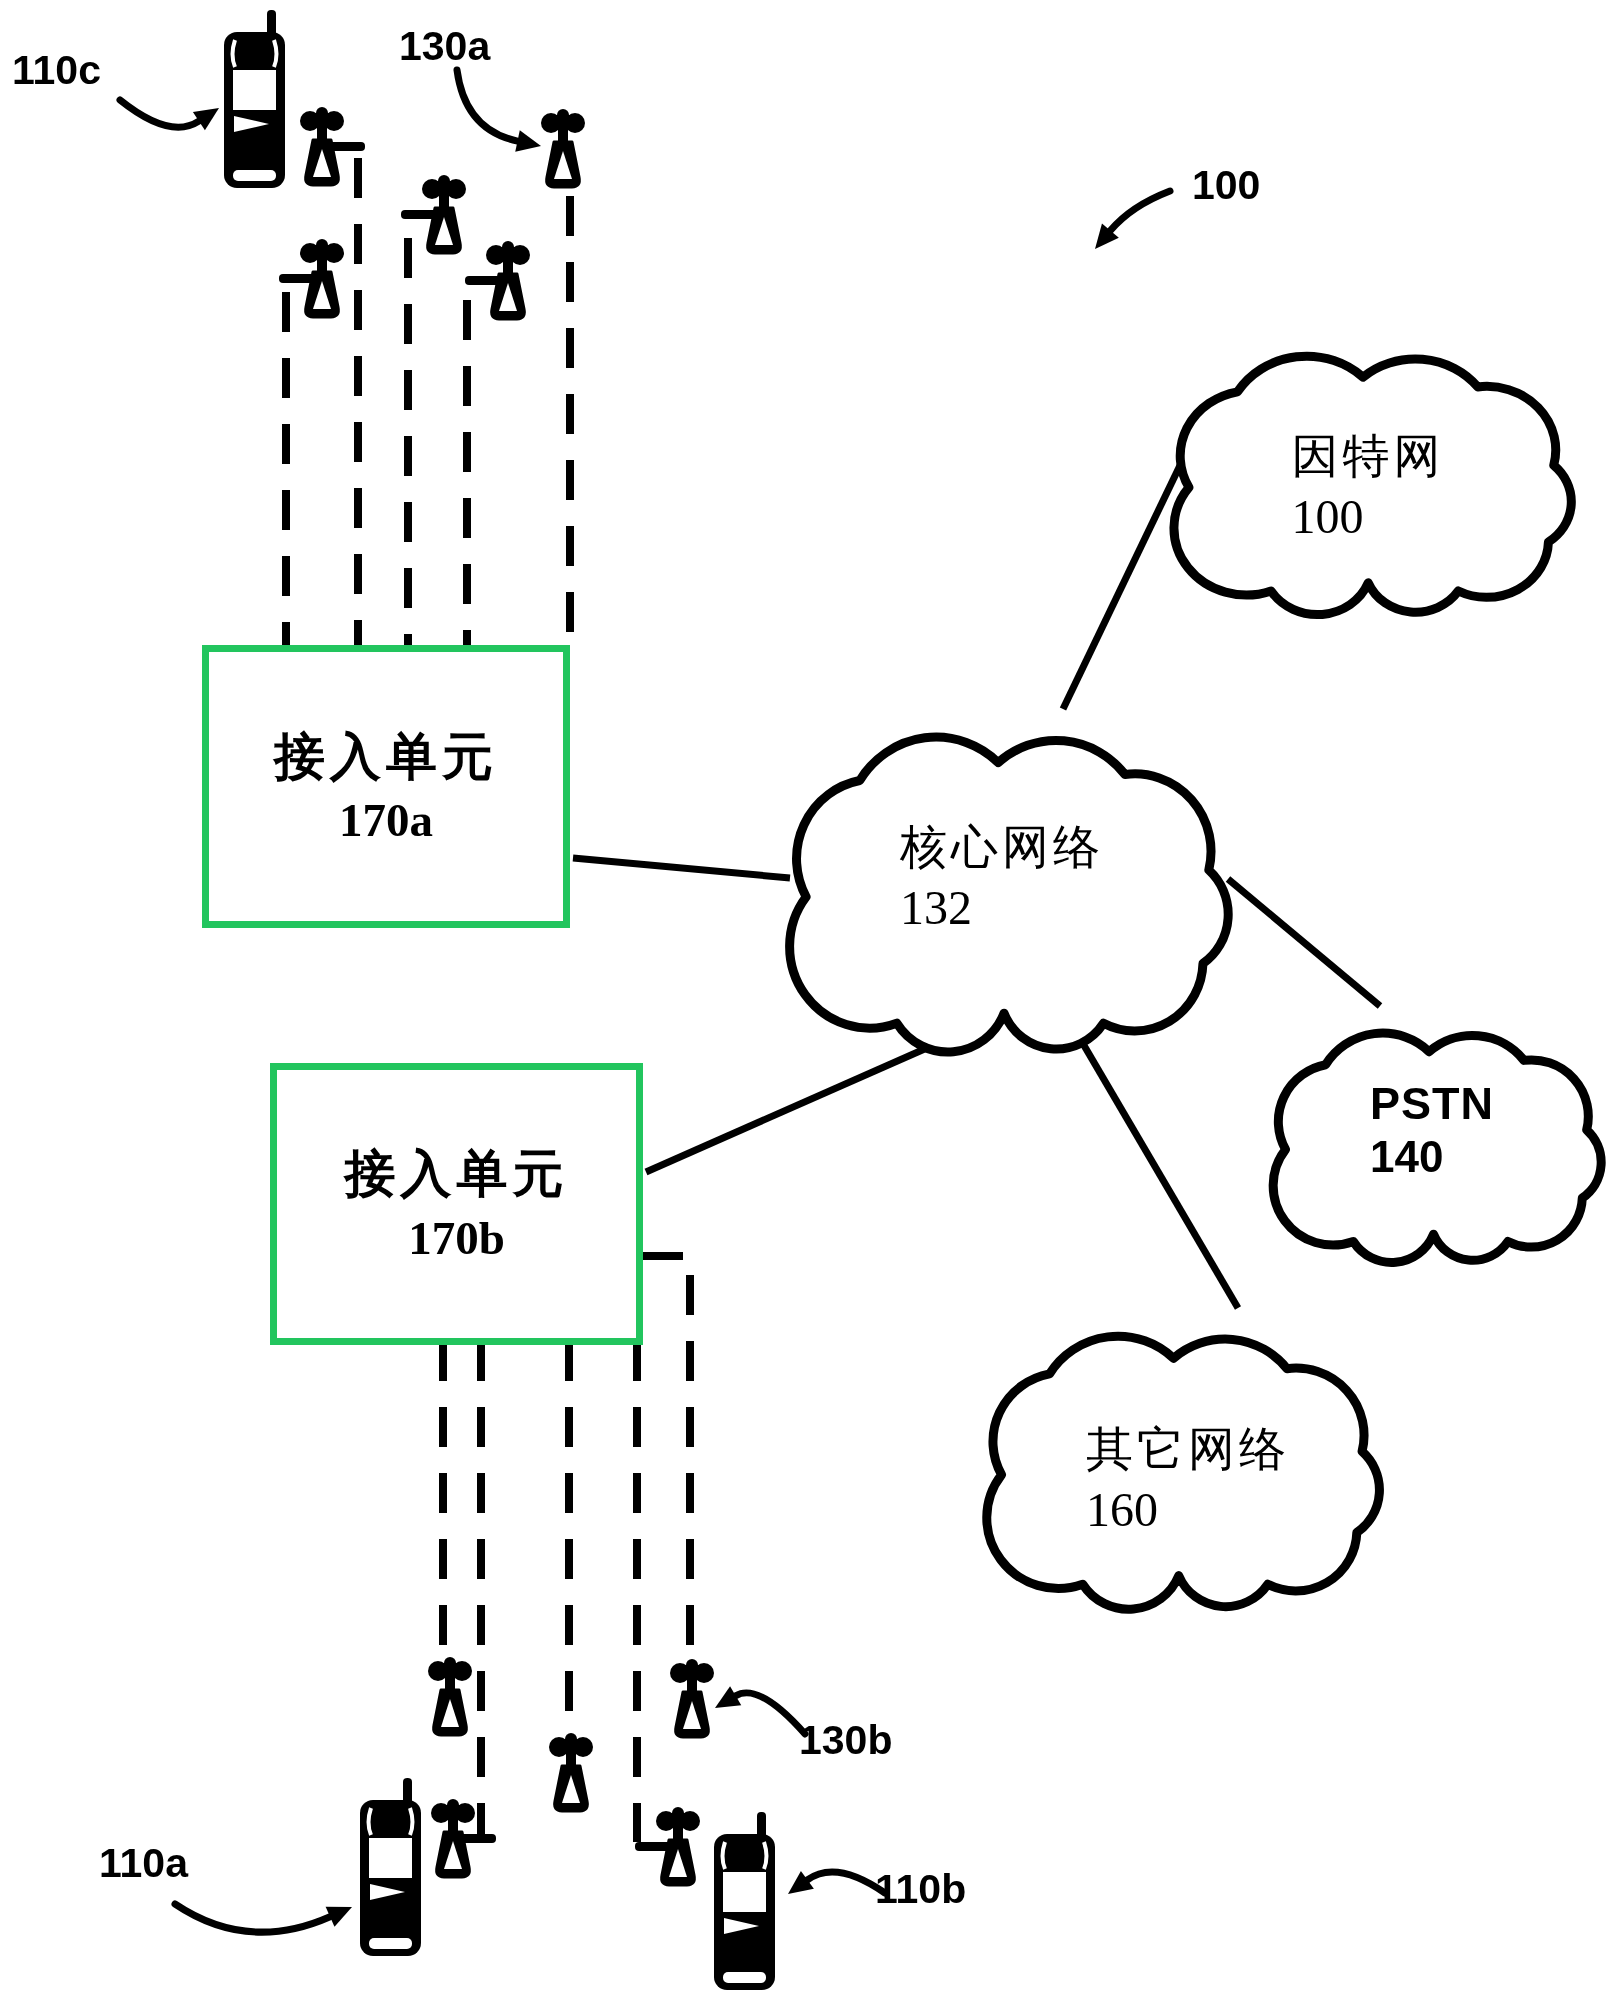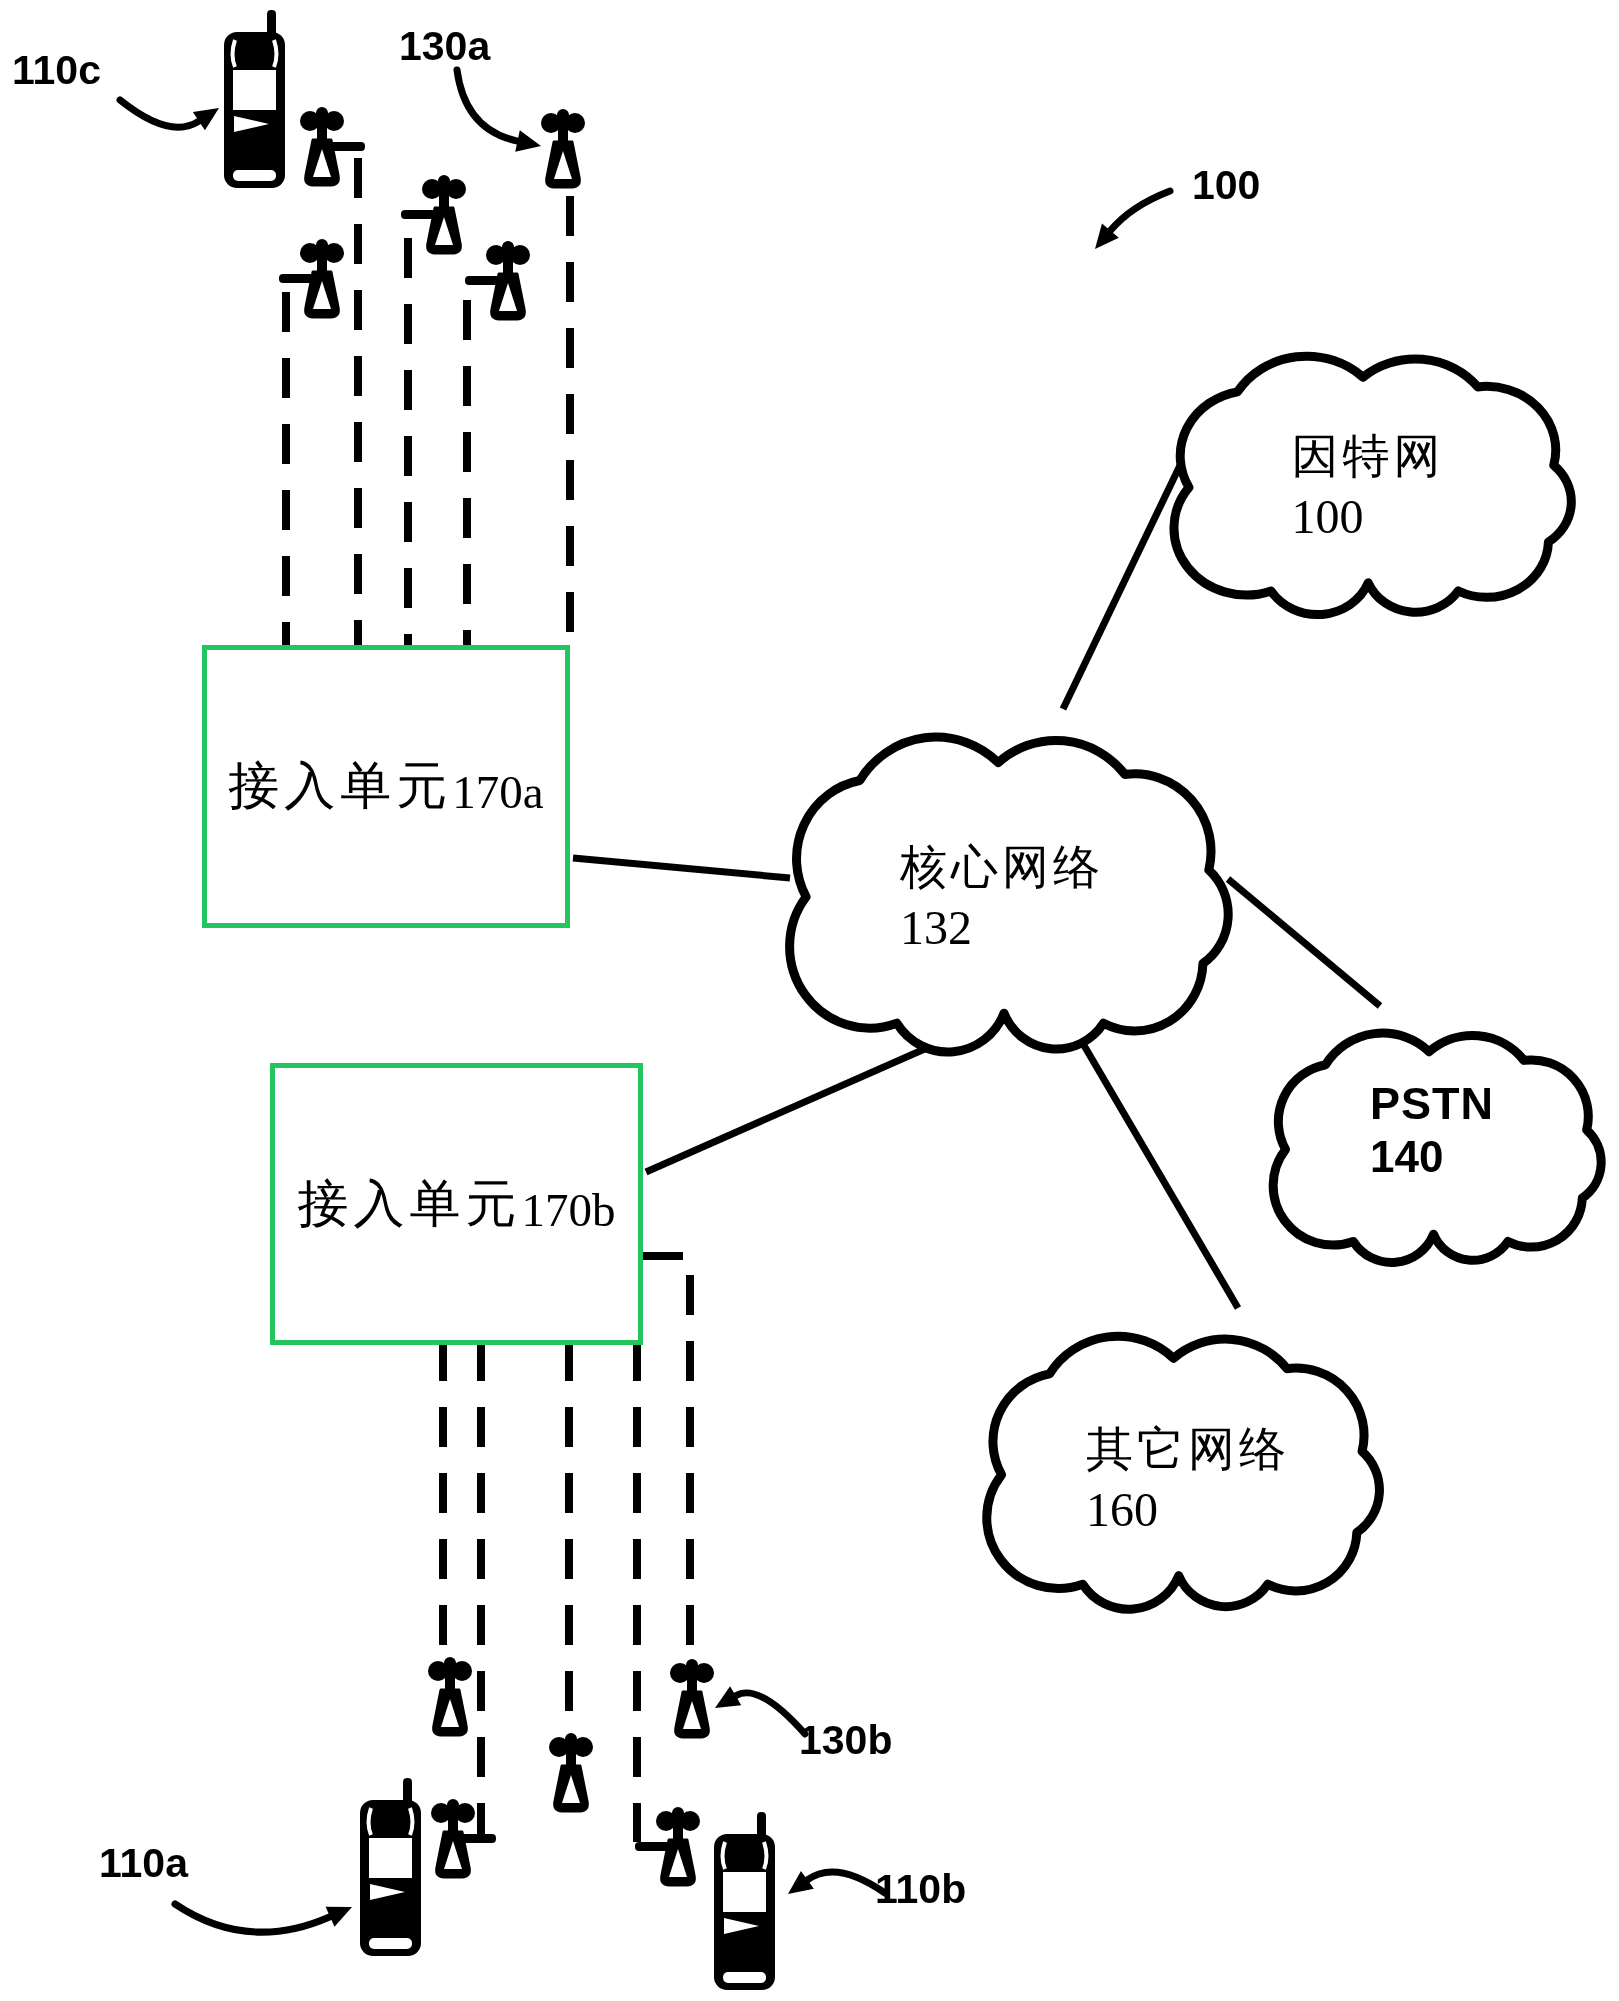--- a/index.html
+++ b/index.html
@@ -1,20 +1,20 @@
 <!DOCTYPE html>
 <html><head>
 <meta charset="utf-8">
 <style>
   html,body{margin:0;padding:0;background:#ffffff;}
   #stage{position:relative;width:1619px;height:2001px;background:#ffffff;overflow:hidden;
          font-family:"Liberation Serif","DejaVu Serif",serif;color:#000;}
   #art{position:absolute;left:0;top:0;}
-  .box{position:absolute;border:5px solid #22c55e;background:#fff;box-sizing:border-box;
-       display:flex;flex-direction:row;justify-content:center;align-items:center;}
+  .box{position:absolute;border:7px solid #22c55e;background:#fff;box-sizing:border-box;
+       display:flex;flex-direction:column;justify-content:center;align-items:center;font-weight:bold;}
   .box .l1{font-size:51px;letter-spacing:5px;line-height:1.1;}
   .box .l2{font-size:47px;margin-top:12px;line-height:1;}
   .cloud-label{position:absolute;transform:translate(-50%,-50%);text-align:left;white-space:nowrap;}
   .cloud-label .l1{font-size:47px;letter-spacing:4px;line-height:1.1;}
   .cloud-label .l2{font-size:48px;margin-top:10px;line-height:1;}
   .cloud-label.bold{font-family:"Liberation Sans","DejaVu Sans",sans-serif;font-weight:bold;}
   .cloud-label.bold .l1{font-size:45px;letter-spacing:1px;}
   .cloud-label.bold .l2{font-size:44px;margin-top:6px;}
   .ref-label{position:absolute;font-family:"Liberation Sans","DejaVu Sans",sans-serif;
              font-weight:bold;font-size:41px;line-height:1;white-space:nowrap;}
@@ -70,21 +70,21 @@
       <path d="M 35 205 A 80 80 0 0 1 90 88 A 92 92 0 0 1 232 70 A 90 90 0 0 1 362 82 A 78 78 0 0 1 448 178 A 60 60 0 0 1 442 272 A 70 70 0 0 1 340 332 A 58 58 0 0 1 238 322 A 62 62 0 0 1 128 332 A 82 82 0 0 1 35 205 Z" fill="#ffffff" stroke="#000000" stroke-width="9" vector-effect="non-scaling-stroke" stroke-linejoin="round" transform="translate(971,1298) scale(0.8729166666666667,0.8621621621621621)"></path>
     </svg>
     <div class="box" style="left: 202px; top: 645px; width: 368px; height: 283px;">
       <div class="l1">接入单元</div>
       <div class="l2">170a</div>
     </div>
     <div class="box" style="left: 270px; top: 1063px; width: 373px; height: 282px;">
       <div class="l1">接入单元</div>
       <div class="l2">170b</div>
     </div>
-    <div class="cloud-label" style="left: 1002px; top: 877px; margin-top: 20px;">
+    <div class="cloud-label" style="left: 1002px; top: 877px;">
       <div class="l1">核心网络</div>
       <div class="l2">132</div>
     </div>
     <div class="cloud-label" style="left: 1368px; top: 486px;">
       <div class="l1">因特网</div>
       <div class="l2">100</div>
     </div>
     <div class="cloud-label bold" style="left: 1432px; top: 1129px;">
       <div class="l1">PSTN</div>
       <div class="l2">140</div>

